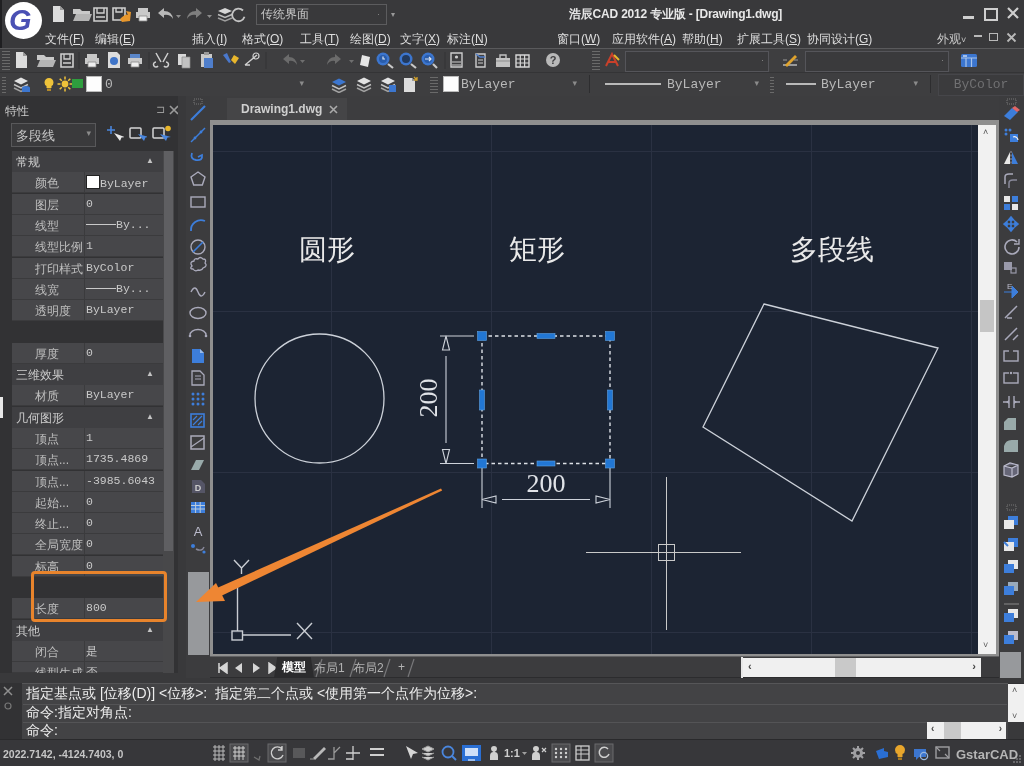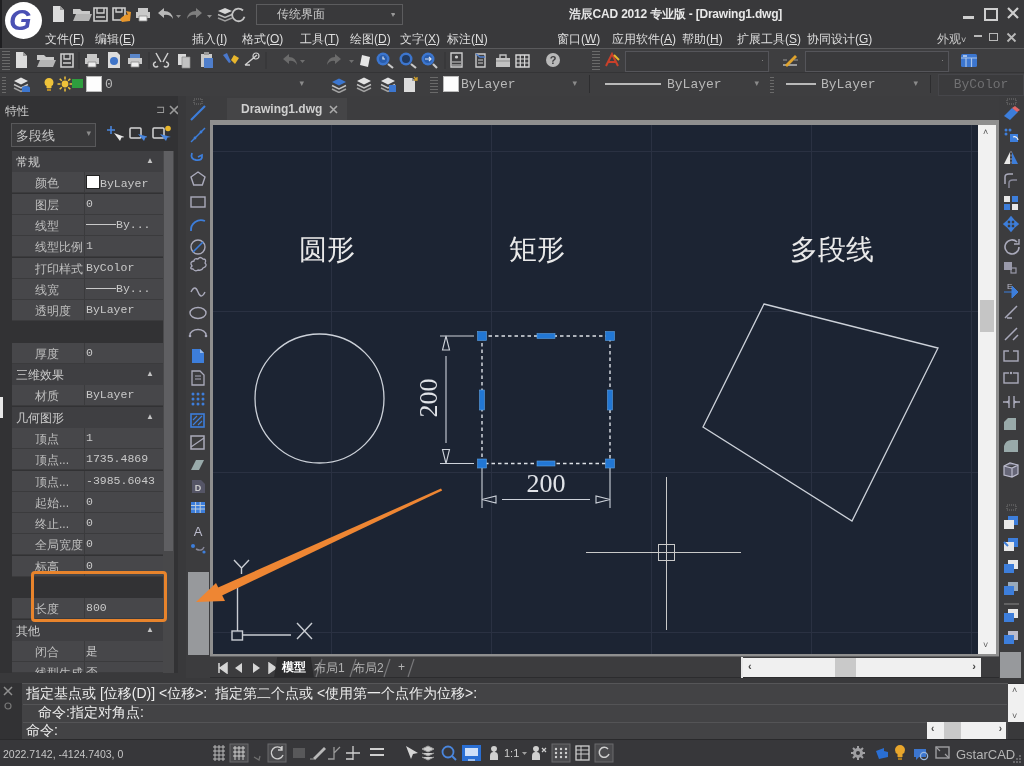--- a/index.html
+++ b/index.html
@@ -60,21 +60,21 @@
     <path d="M152 8 l-6 -5 v3 q-8 0 -9 8 q3 -5 9 -4 v3 z" fill="#7f7f7f"></path>
     <path d="M157 10 l2.5 3 l2.5 -3 z" fill="#8d8d8d"></path>
 
     <path d="M168 6 l7 -3 l7 3 l-7 3 z" fill="#d6d6d6"></path>
       <path d="M168 9.5 l7 3 l7 -3" fill="none" stroke="#bdbdbd" stroke-width="1.5"></path>
       <path d="M168 13 l7 3 l7 -3" fill="none" stroke="#9d9d9d" stroke-width="1.5"></path>
 
     <path d="M193 5.5 a6.3 6.3 0 1 0 1.5 6.3" fill="none" stroke="#c4c4c4" stroke-width="1.8"></path>
   </svg>
 
-  <div class="abs" style="left:256px;top:4px;width:125px;height:19px;border:1px solid #5c5c5e;background:#39393b;color:#c9c9c9;font-size:12px;line-height:19px;padding-left:20px;">传统界面<span style="position:absolute;right:6px;top:0;color:#8b8b8b;font-size:9px;">·</span></div>
+  <div class="abs" style="left:256px;top:4px;width:125px;height:19px;border:1px solid #5c5c5e;background:#39393b;color:#c9c9c9;font-size:12px;line-height:19px;padding-left:4px;">传统界面<span style="position:absolute;right:6px;top:0;color:#8b8b8b;font-size:9px;">·</span></div>
   <div class="abs" style="left:391px;top:10px;width:8px;height:6px;color:#999;font-size:8px;">▾</div>
 
   <div class="abs" id="menubar" style="left:0;top:27px;width:1024px;height:21px;background:#39393b;color:#dedede;font-size:12px;">
     <span class="abs" style="left:45px;top:4px;">文件(<u>F</u>)</span>
     <span class="abs" style="left:95px;top:4px;">编辑(<u>E</u>)</span>
     <span class="abs" style="left:145px;top:20px;">视图(<u>V</u>)</span>
     <span class="abs" style="left:192px;top:4px;">插入(<u>I</u>)</span>
     <span class="abs" style="left:242px;top:4px;">格式(<u>O</u>)</span>
     <span class="abs" style="left:300px;top:4px;">工具(<u>T</u>)</span>
     <span class="abs" style="left:350px;top:4px;">绘图(<u>D</u>)</span>
@@ -616,36 +616,36 @@
   <div class="abs" style="left:0;top:678px;width:1024px;height:5px;background:#39393b;"></div>
   <div class="abs" style="left:0;top:683px;width:1024px;height:56px;background:#323234;"></div>
   <div class="abs" style="left:22px;top:683px;width:986px;height:56px;background:#434345;border-top:1px solid #565658;"></div>
   <div id="cmd">
     <svg class="abs" style="left:3px;top:686px" width="12" height="30">
         <path d="M1 1 L9 9 M9 1 L1 9" stroke="#8f8f8f" stroke-width="1.5"></path>
         <circle cx="5" cy="20" r="3" fill="none" stroke="#777" stroke-width="1.2"></circle>
       </svg>
     <div class="abs" style="left:26px;top:685px;font-size:14px;color:#ededed;white-space:pre;">指定基点或 [位移(D)] &lt;位移&gt;:  指定第二个点或 &lt;使用第一个点作为位移&gt;:</div>
     <div class="abs" style="left:23px;top:704px;width:984px;height:1px;background:#545456;"></div>
-    <div class="abs" style="left:26px;top:704px;font-size:14px;color:#ededed;margin-left:12px;">命令:指定对角点:</div>
+    <div class="abs" style="left:26px;top:704px;font-size:14px;color:#ededed;">命令:指定对角点:</div>
     <div class="abs" style="left:23px;top:722px;width:984px;height:1px;background:#545456;"></div>
     <div class="abs" style="left:26px;top:722px;font-size:14px;color:#ededed;">命令:</div>
     <div class="abs" style="left:1008px;top:684px;width:16px;height:38px;background:#f0f0f0;">
       <div style="position:absolute;left:4px;top:1px;color:#555;font-size:9px;">˄</div>
       <div style="position:absolute;left:4px;bottom:1px;color:#555;font-size:9px;">˅</div>
     </div>
     <div class="abs" style="left:927px;top:722px;width:79px;height:17px;background:#f0f0f0;">
       <div style="position:absolute;left:4px;top:1px;color:#444;font-size:10px;font-weight:bold;">‹</div>
       <div style="position:absolute;left:17px;top:0;width:17px;height:17px;background:#c9c9c9;"></div>
       <div style="position:absolute;right:4px;top:1px;color:#444;font-size:10px;font-weight:bold;">›</div>
     </div>
     <div class="abs" style="left:1008px;top:722px;width:16px;height:17px;background:#39393b;"></div>
   </div>
 
-  <div class="abs" id="status" style="left:0;top:739px;width:1024px;height:27px;background:#37373a;border-top:1px solid #2a2a2c;">
+  <div class="abs" id="status" style="left:0;top:739px;width:1024px;height:27px;background:#37373a;border-top:1px solid #2a2a2c;font-weight:bold;">
     <div class="abs" style="left:3px;top:8px;font-size:10.5px;color:#c6c6c6;">2022.7142, -4124.7403, 0</div>
     <svg class="abs" style="left:210px;top:3px" width="420" height="20" viewBox="0 0 420 20">
       <g stroke="#b9b9b9" stroke-width="1">
         <path d="M3 4 h12 M3 8 h12 M3 12 h12 M3 16 h12 M5 2 v16 M9 2 v16 M13 2 v16"></path>
       </g>
       <rect x="20" y="1" width="18" height="18" fill="#4a4a4d" stroke="#6a6a6d" stroke-width="1"></rect>
       <g stroke="#cfcfcf" stroke-width="1">
           <path d="M23 5 h12 M23 9 h12 M23 13 h12 M25 3 v14 M29 3 v14 M33 3 v14"></path>
         </g>
       <path d="M44 14 l5 3 l1 -4" fill="none" stroke="#6f6f6f" stroke-width="1.3"></path>

